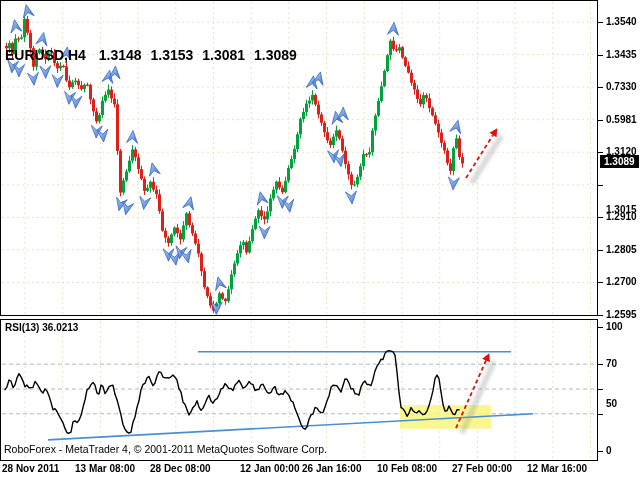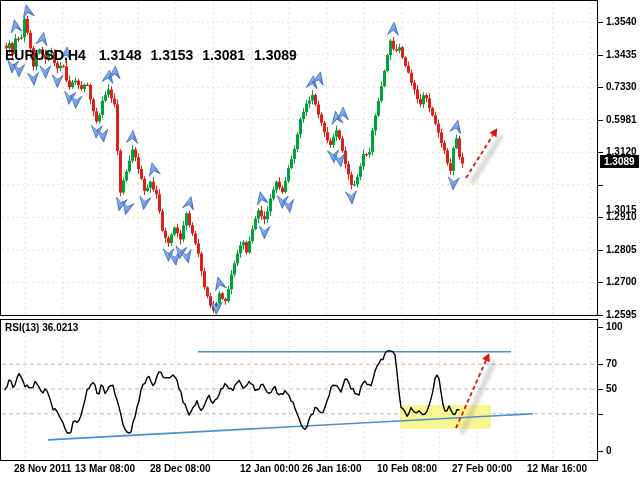--- a/index.html
+++ b/index.html
@@ -475,20 +475,21 @@
       </g>
       <g>
         <polyline points="5,389.7 7,386.8 9,380.0 11,381.1 13,387.5 15,384.9 17,377.9 19,373.6 21,376.9 23,381.1 25,386.8 27,385.1 29,387.7 31,387.6 33,387.4 35,381.4 37,384.0 39,387.2 41,391.0 43,393.0 45,388.9 47,391.1 49,395.9 51,402.4 53,409.8 55,408.7 57,411.5 59,415.7 61,419.1 63,422.8 65,428.4 67,432.7 69,433.2 71,432.2 73,421.8 75,420.8 77,422.5 79,420.3 81,415.6 83,407.3 85,399.9 87,389.9 89,388.3 91,384.6 93,382.4 95,385.2 97,393.2 99,394.0 101,385.0 103,386.6 105,393.6 107,390.6 109,386.6 111,385.6 113,385.3 115,394.3 117,399.8 119,407.1 121,415.2 123,424.5 125,429.1 127,432.0 129,433.0 131,432.1 133,422.2 135,417.0 137,407.2 139,400.8 141,389.7 143,384.4 145,383.3 147,378.0 149,376.4 151,381.6 153,385.7 155,383.0 157,376.0 159,371.8 161,372.4 163,377.1 165,377.9 167,377.6 169,378.0 171,376.8 173,375.0 175,377.2 177,380.2 179,388.8 181,392.0 183,402.2 185,404.2 187,409.7 189,415.0 191,411.7 193,407.4 195,405.4 197,400.7 199,407.1 201,410.3 203,408.1 205,403.8 207,398.7 209,395.3 211,401.1 213,403.2 215,399.8 217,398.7 219,394.7 221,388.9 223,388.1 225,383.6 227,385.8 229,388.6 231,388.5 233,390.5 235,384.9 237,383.0 239,380.3 241,383.9 243,388.2 245,387.1 247,385.1 249,381.5 251,383.9 253,384.7 255,390.5 257,389.7 259,389.3 261,384.8 263,384.2 265,388.3 267,392.0 269,393.3 271,392.3 273,388.5 275,386.5 277,393.1 279,394.8 281,393.7 283,394.3 285,390.7 287,393.1 289,395.4 291,400.8 293,402.0 295,408.6 297,413.4 299,418.5 301,424.3 303,428.0 305,429.2 307,426.8 309,419.2 311,414.9 313,414.1 315,407.4 317,408.2 319,411.2 321,412.6 323,412.6 325,407.1 327,400.7 329,396.0 331,387.3 333,385.3 335,385.5 337,385.8 339,388.9 341,392.1 343,385.5 345,379.0 347,379.2 349,383.1 351,389.1 353,388.6 355,393.8 357,394.0 359,395.2 361,386.8 363,383.1 365,381.0 367,384.5 369,384.5 371,385.6 373,379.2 375,370.9 377,366.2 379,363.4 381,359.3 383,359.5 385,353.4 387,351.1 389,350.6 391,351.2 393,351.9 395,355.2 397,372.2 399,392.2 401,407.4 403,408.9 405,411.7 407,416.3 409,413.1 411,407.6 413,410.7 415,412.4 417,412.7 419,410.8 421,413.0 423,414.7 425,414.0 427,411.1 429,405.6 431,398.6 433,390.7 435,378.7 437,375.0 439,378.8 441,391.8 443,404.5 445,411.1 447,410.8 449,406.0 451,410.1 453,414.0 455,414.6 457,409.7 459,409.7" fill="none" stroke="#000000" stroke-width="1.4" stroke-linejoin="round" stroke-linecap="round"></polyline>
       </g>
       <g>
         <line x1="463" y1="431.06" x2="493" y2="363.48" stroke="#999999" stroke-width="6" stroke-linecap="round" opacity="0.35" filter="url(#soft2)"></line>
         <line x1="456" y1="428.06" x2="486" y2="360.48" stroke="#e01010" stroke-width="1.8" stroke-dasharray="4 3"></line>
         <polygon points="489.245894982584,353.1680805692325 489.838757701153,362.1840948658566 482.161242298847,358.77590513414344" fill="#e01010"></polygon>
       </g>
     </svg>
+  <div id="copyright">RoboForex - MetaTrader 4, © 2001-2011 MetaQuotes Software Corp.</div>
 </div>
 
 <div id="price-axis">
     <div class="tick" style="top: 22px;"></div>
     <div class="axis-lb" style="top: 16px;">1.3540</div>
     <div class="tick" style="top: 54.56px;"></div>
     <div class="axis-lb" style="top: 48.56px;">1.3435</div>
     <div class="tick" style="top: 87.12px;"></div>
     <div class="axis-lb" style="top: 81.12px;">0.7330</div>
     <div class="tick" style="top: 119.68px;"></div>
@@ -504,28 +505,28 @@
     <div class="tick" style="top: 282.48px;"></div>
     <div class="axis-lb" style="top: 276.48px;">1.2700</div>
     <div class="tick" style="top: 315.04px;"></div>
     <div class="axis-lb" style="top: 309.04px;">1.2595</div>
     <div id="current-badge" style="top: 155.353px; background: rgb(0, 0, 0); color: rgb(255, 255, 255);">1.3089</div>
     <div class="tick" style="top: 327px;"></div>
     <div class="axis-lb" style="top: 321px;">100</div>
     <div class="tick" style="top: 364.2px;"></div>
     <div class="axis-lb" style="top: 358.2px;">70</div>
     <div class="tick" style="top: 389px;"></div>
-    <div class="axis-lb" style="top: 383px; text-align: center;">50</div>
+    <div class="axis-lb" style="top: 398px; text-align: center;">50</div>
     <div class="tick" style="top: 413.8px;"></div>
     <div class="axis-lb" style="top: 409px; margin-left: 40px;">30</div>
     <div class="tick" style="top: 451px;"></div>
     <div class="axis-lb" style="top: 445px;">0</div>
   </div>
 <div id="time-axis">
-    <div class="time-lb" style="left: 14px;">28 Nov 2011</div>
+    <div class="time-lb" style="left: 2px;">28 Nov 2011</div>
     <div class="time-lb" style="left: 75px;">13 Mar 08:00</div>
     <div class="time-lb" style="left: 150px;">28 Dec 08:00</div>
     <div class="time-lb" style="left: 227px; margin-left: 13px;">12 Jan 00:00</div>
     <div class="time-lb" style="left: 302px;">26 Jan 16:00</div>
     <div class="time-lb" style="left: 377px;">10 Feb 08:00</div>
     <div class="time-lb" style="left: 452px;">27 Feb 00:00</div>
     <div class="time-lb" style="left: 527px;">12 Mar 16:00</div>
   </div>
 
 </body></html>

